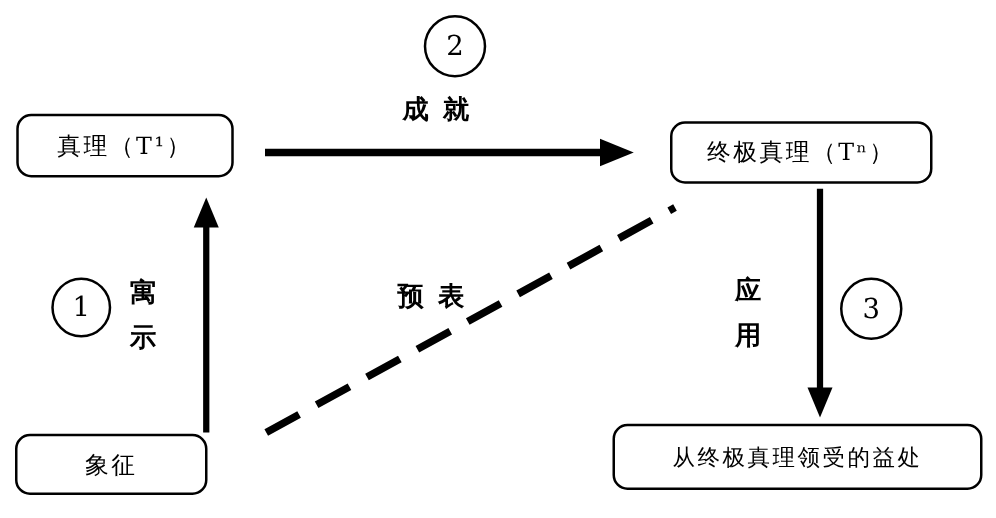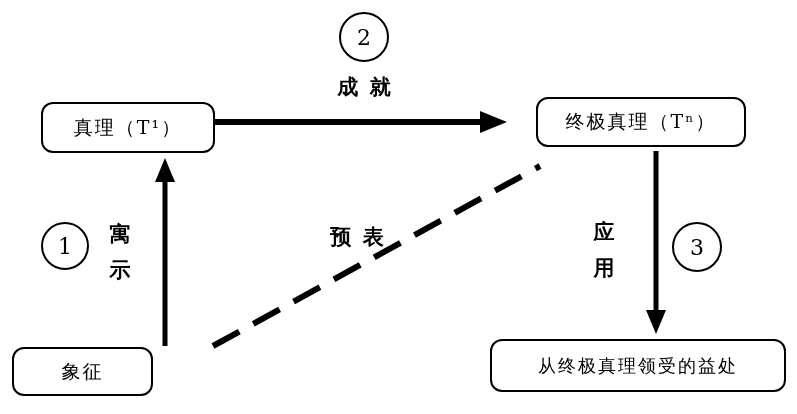--- a/index.html
+++ b/index.html
@@ -33,27 +33,27 @@
     display: flex;
     align-items: center;
     justify-content: center;
     font-size: 22px;
     box-sizing: border-box;
   }
   .lbl {
     position: absolute;
     font-weight: bold;
     font-size: 21px;
-    text-align: center;
+    text-align: left;
     letter-spacing: 2px;
   }
   .stacked { white-space: pre; line-height: 36px; }
-  #node-truth          { left: 13px;  top: 102px;  width: 174px; height: 51px; margin-left: 28px; }
+  #node-truth          { left: 13px;  top: 91px;  width: 174px; height: 51px; }
   #node-ultimate-truth { left: 536px; top: 97px;  width: 210px; height: 50px; }
-  #node-symbol         { left: 12px;  top: 347px; width: 141px; height: 49px; }
+  #node-symbol         { left: 12px;  top: 347px; width: 154px; height: 49px; }
   #node-benefits       { left: 490px; top: 339px; width: 296px; height: 53px; font-size: 18px; }
   #badge-1 { left: 41px;  top: 222px; width: 48px; height: 48px; }
   #badge-2 { left: 339px; top: 12px;  width: 50px; height: 50px; }
   #badge-3 { left: 672px; top: 222px; width: 50px; height: 50px; }
   #label-allegory    { left: 104px; top: 216px; width: 34px; }
   #label-fulfillment { left: 322px; top: 73px;  width: 86px; }
   #label-typology    { left: 318px; top: 211px; width: 80px; margin-top: 12px; }
   #label-application { left: 588px; top: 214px; width: 34px; }
 </style>
 </head>

